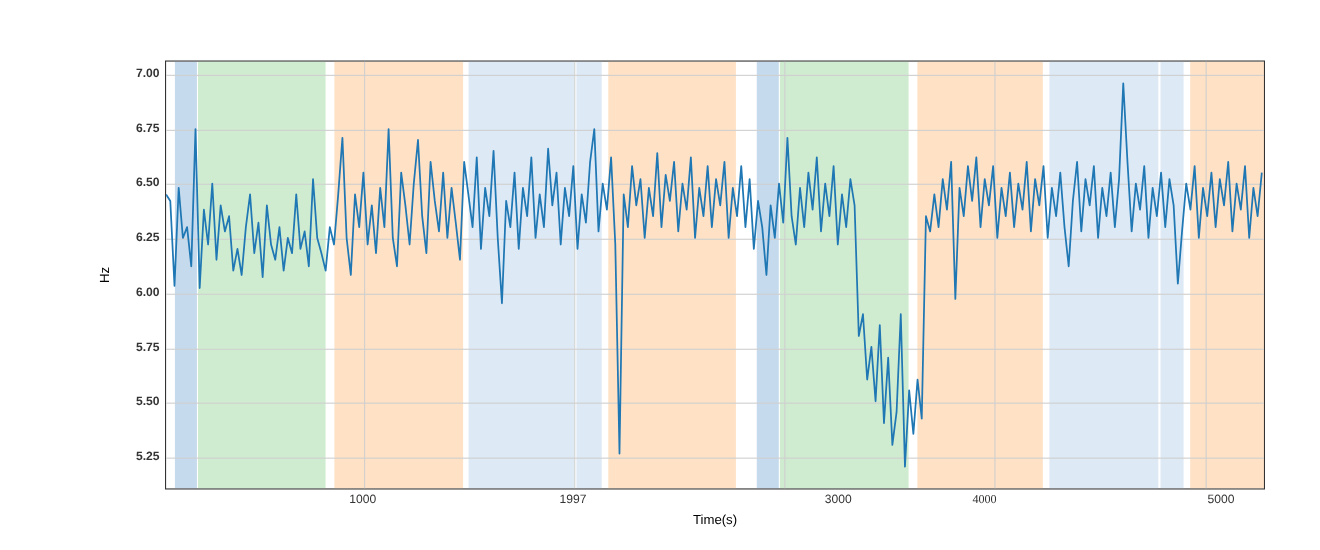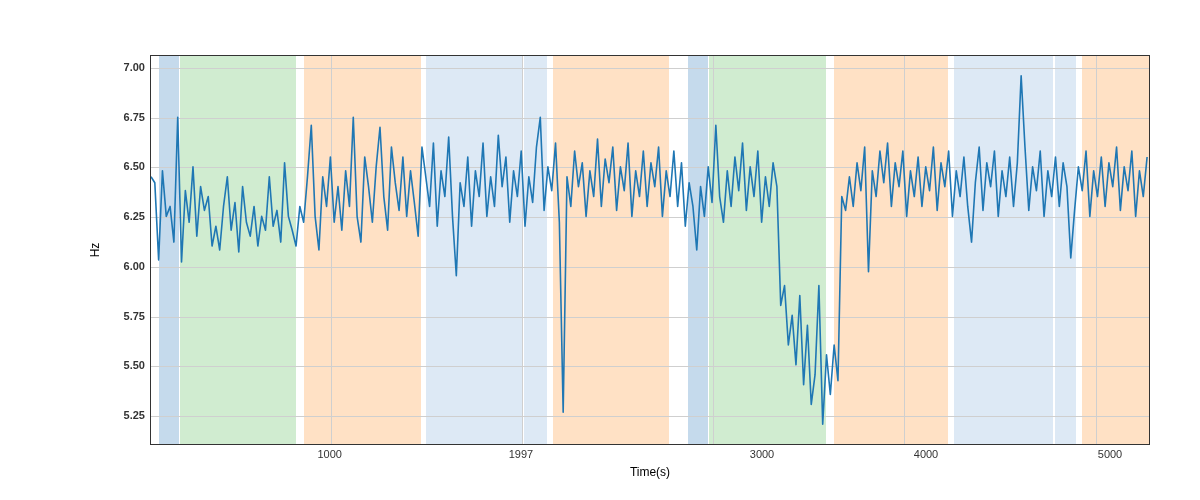--- a/index.html
+++ b/index.html
@@ -146,14 +146,14 @@
 <div class="ytick" style="top: 365.408px; text-align: right;">5.50</div>
 <div class="ytick" style="top: 315.663px;">5.75</div>
 <div class="ytick" style="top: 265.918px;">6.00</div>
 <div class="ytick" style="top: 216.173px;">6.25</div>
 <div class="ytick" style="top: 166.429px;">6.50</div>
 <div class="ytick" style="top: 116.684px;">6.75</div>
 <div class="ytick" style="top: 66.9388px;">7.00</div>
 <div class="xtick" style="left: 329.732px;">1000</div>
 <div class="xtick" style="left: 520.937px;">1997</div>
 <div class="xtick" style="left: 742px; margin-left: 20px;">3000</div>
-<div class="xtick" style="left: 926px;">4000</div>
+<div class="xtick" style="left: 895px; font-family: Liberation Serif, serif;">4000</div>
 <div class="xtick" style="left: 1110px;">5000</div>
 
 </body></html>

